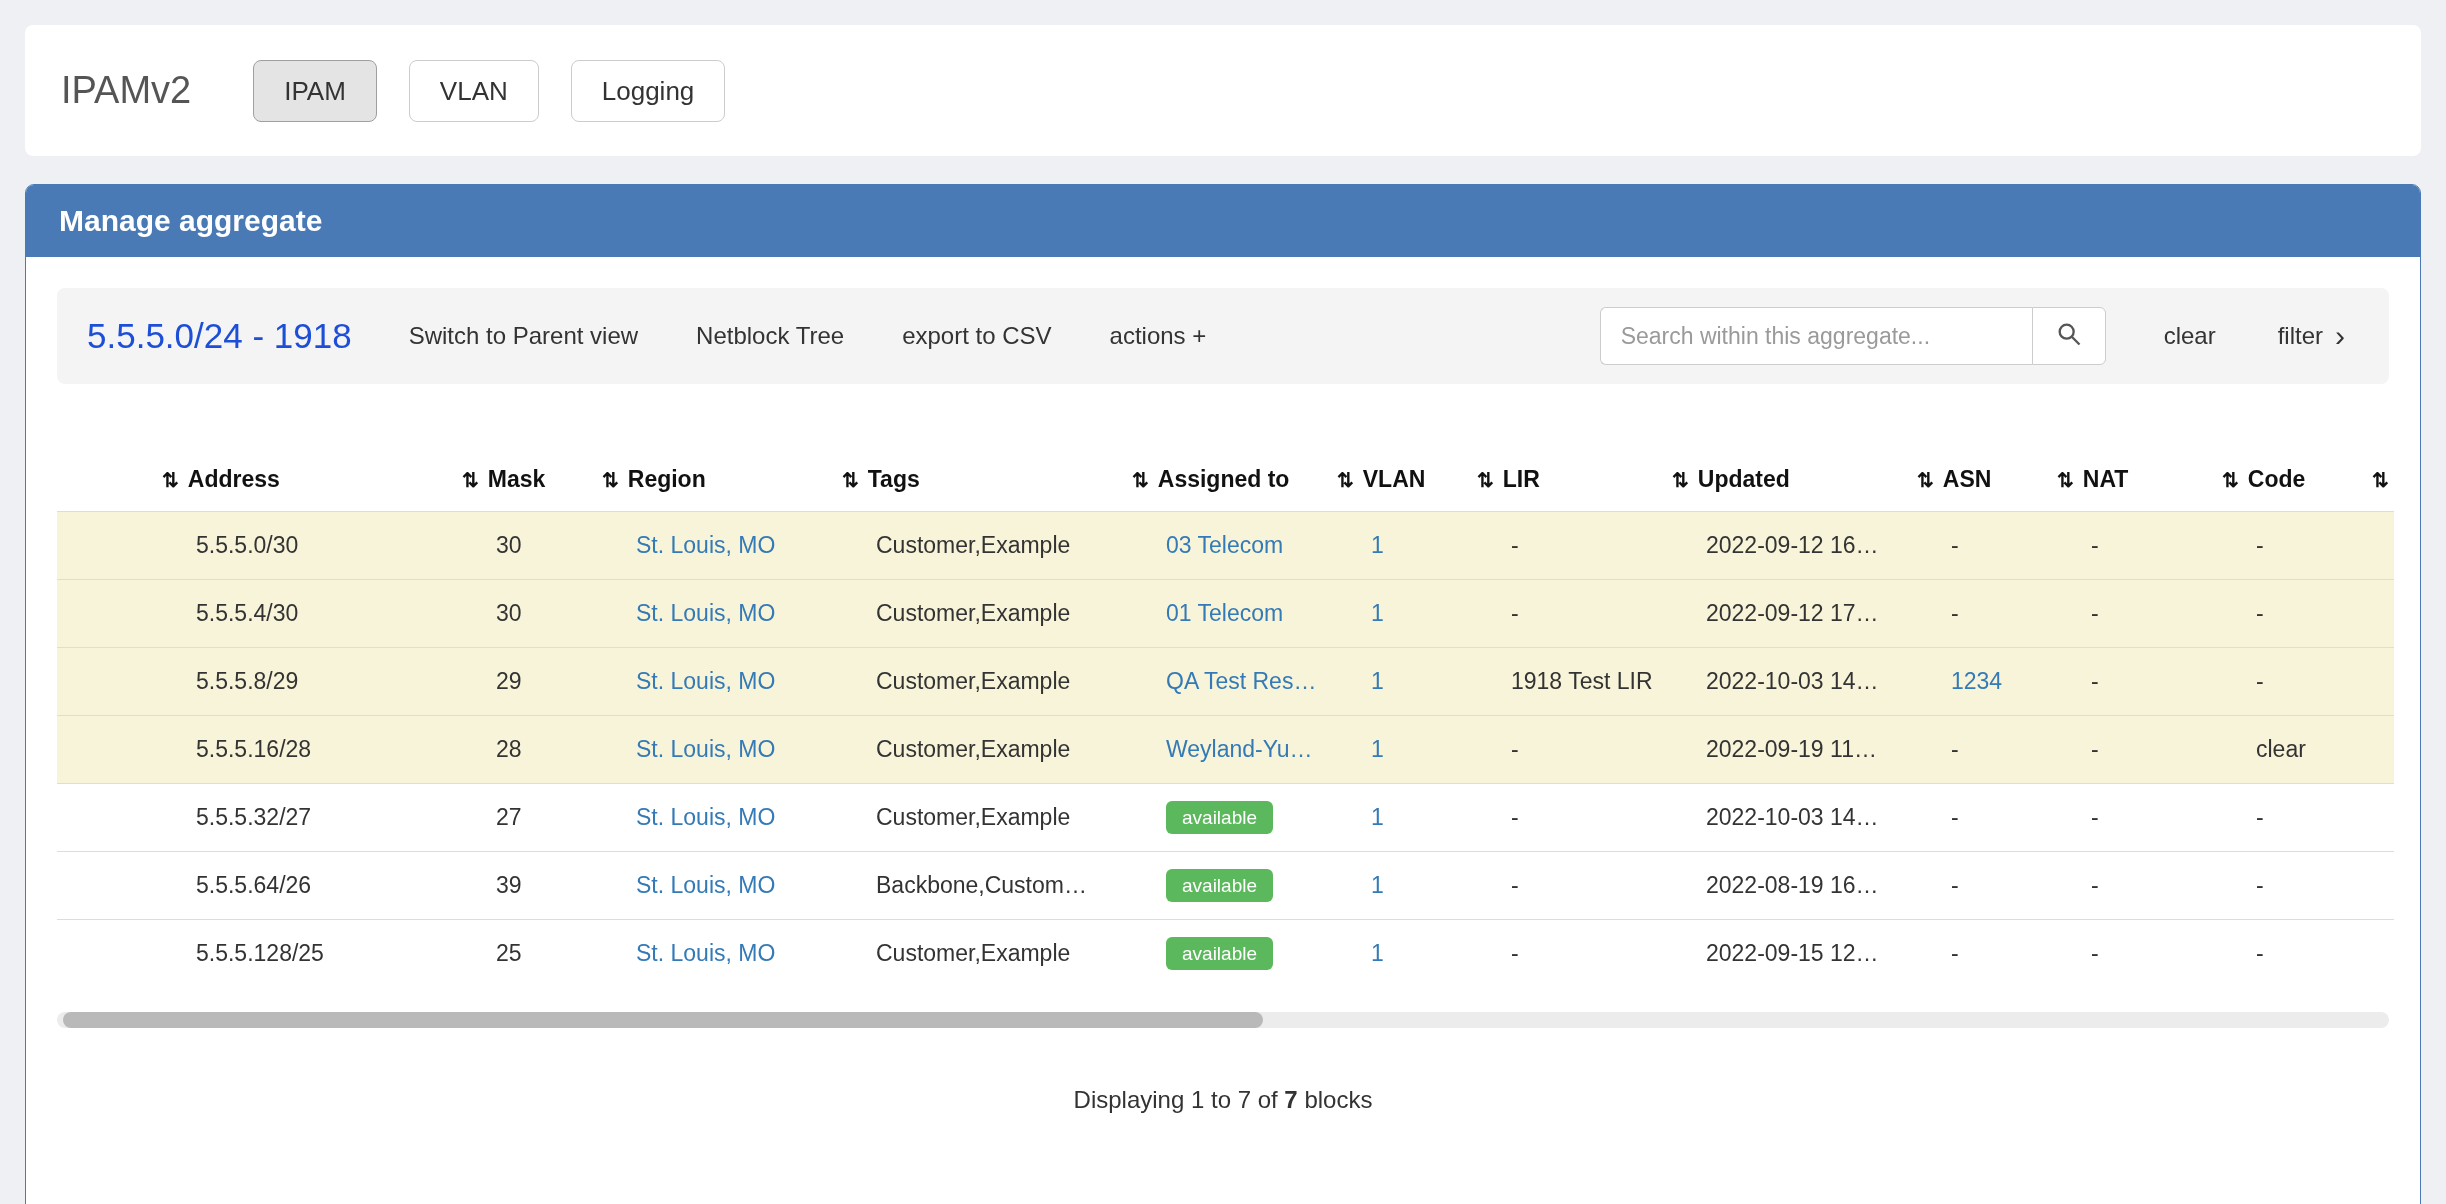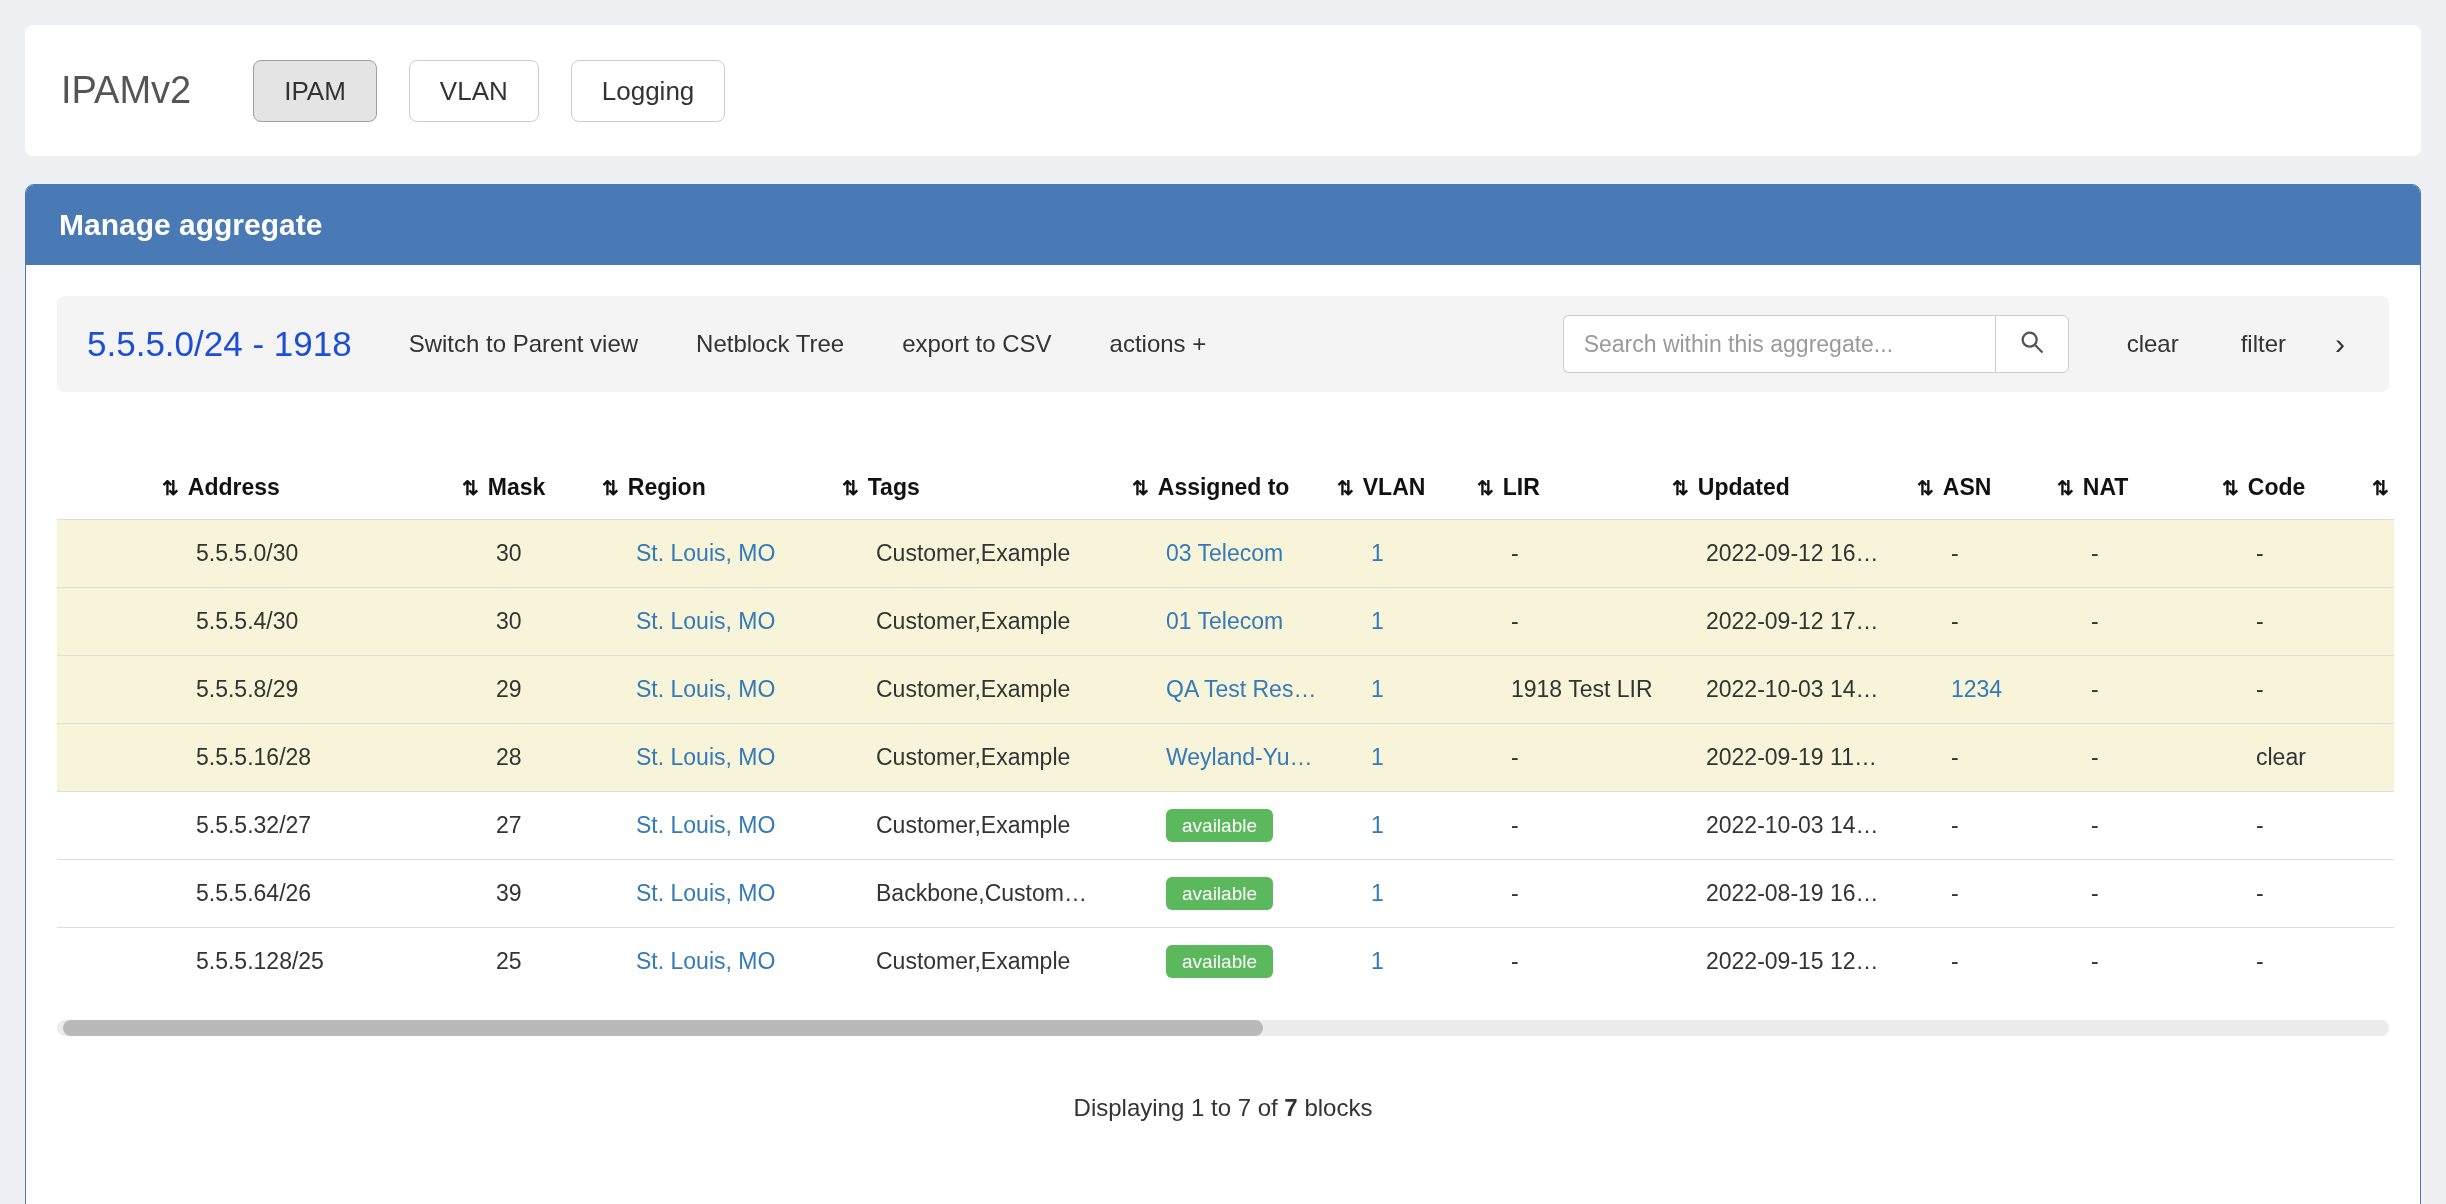--- a/index.html
+++ b/index.html
@@ -23,21 +23,21 @@
   }
   .tab.active { background:#e4e4e4; border-color:#9f9f9f; }
   
   .panel {
     margin:28px 25px 0; background:#fff;
     border:1px solid #4a7ab5; border-radius:9px;
     height:1060px; overflow:hidden;
   }
   .panel-header {
     background:#4a7ab5; color:#fff; font-weight:bold; font-size:30px;
-    height:80px; display:flex; align-items:center; padding:0 33px;
+    height:72px; display:flex; align-items:center; padding:0 33px;
   }
   .panel-body { padding:31px; }
   
   .toolbar {
     background:#f4f4f4; border-radius:8px; height:96px;
     display:flex; align-items:center; padding:0 30px;
   }
   .agg-title { font-size:35px; color:#1d4ed8; margin-right:28px; }
   .tlink { font-size:24px; color:#333; margin:0 29px; cursor:pointer; white-space:nowrap; }
   .search-group { margin-left:auto; display:flex; align-items:stretch; height:58px;padding-left:20px; }
@@ -45,21 +45,21 @@
     width:432px; border:1px solid #ccc; border-right:none;
     border-radius:6px 0 0 6px; font-size:23px; color:#333; padding:0 20px;
     font-family:"Liberation Sans", sans-serif; outline:none; background:#fff;
   }
   .search-input::placeholder { color:#9a9a9a; }
   .search-btn {
     width:74px; border:1px solid #ccc; border-radius:0 6px 6px 0;
     background:#fff; display:flex; align-items:center; justify-content:center; cursor:pointer;
   }
   .clear-link { font-size:24px; color:#333; margin-left:58px; cursor:pointer; }
-  .filter-link { font-size:24px; color:#333; margin-left:62px; margin-right:14px; cursor:pointer; display:flex; align-items:center;gap:37px; }
+  .filter-link { font-size:24px; color:#333; margin-left:62px; margin-right:14px; cursor:pointer; display:flex; align-items:center; }
   .chev { font-size:30px; margin-left:12px; line-height:1; }
   
   .table-wrap { margin-top:64px; }
   table { width:100%; border-collapse:collapse; table-layout:fixed; }
   th {
     text-align:left; font-size:23px; font-weight:bold; color:#111;
     padding:18px 6px 18px 0; white-space:nowrap; overflow:hidden; cursor:pointer;
   }
   .sort { font-size:20px; margin-right:9px; font-weight:bold; color:#111; }
   td {

